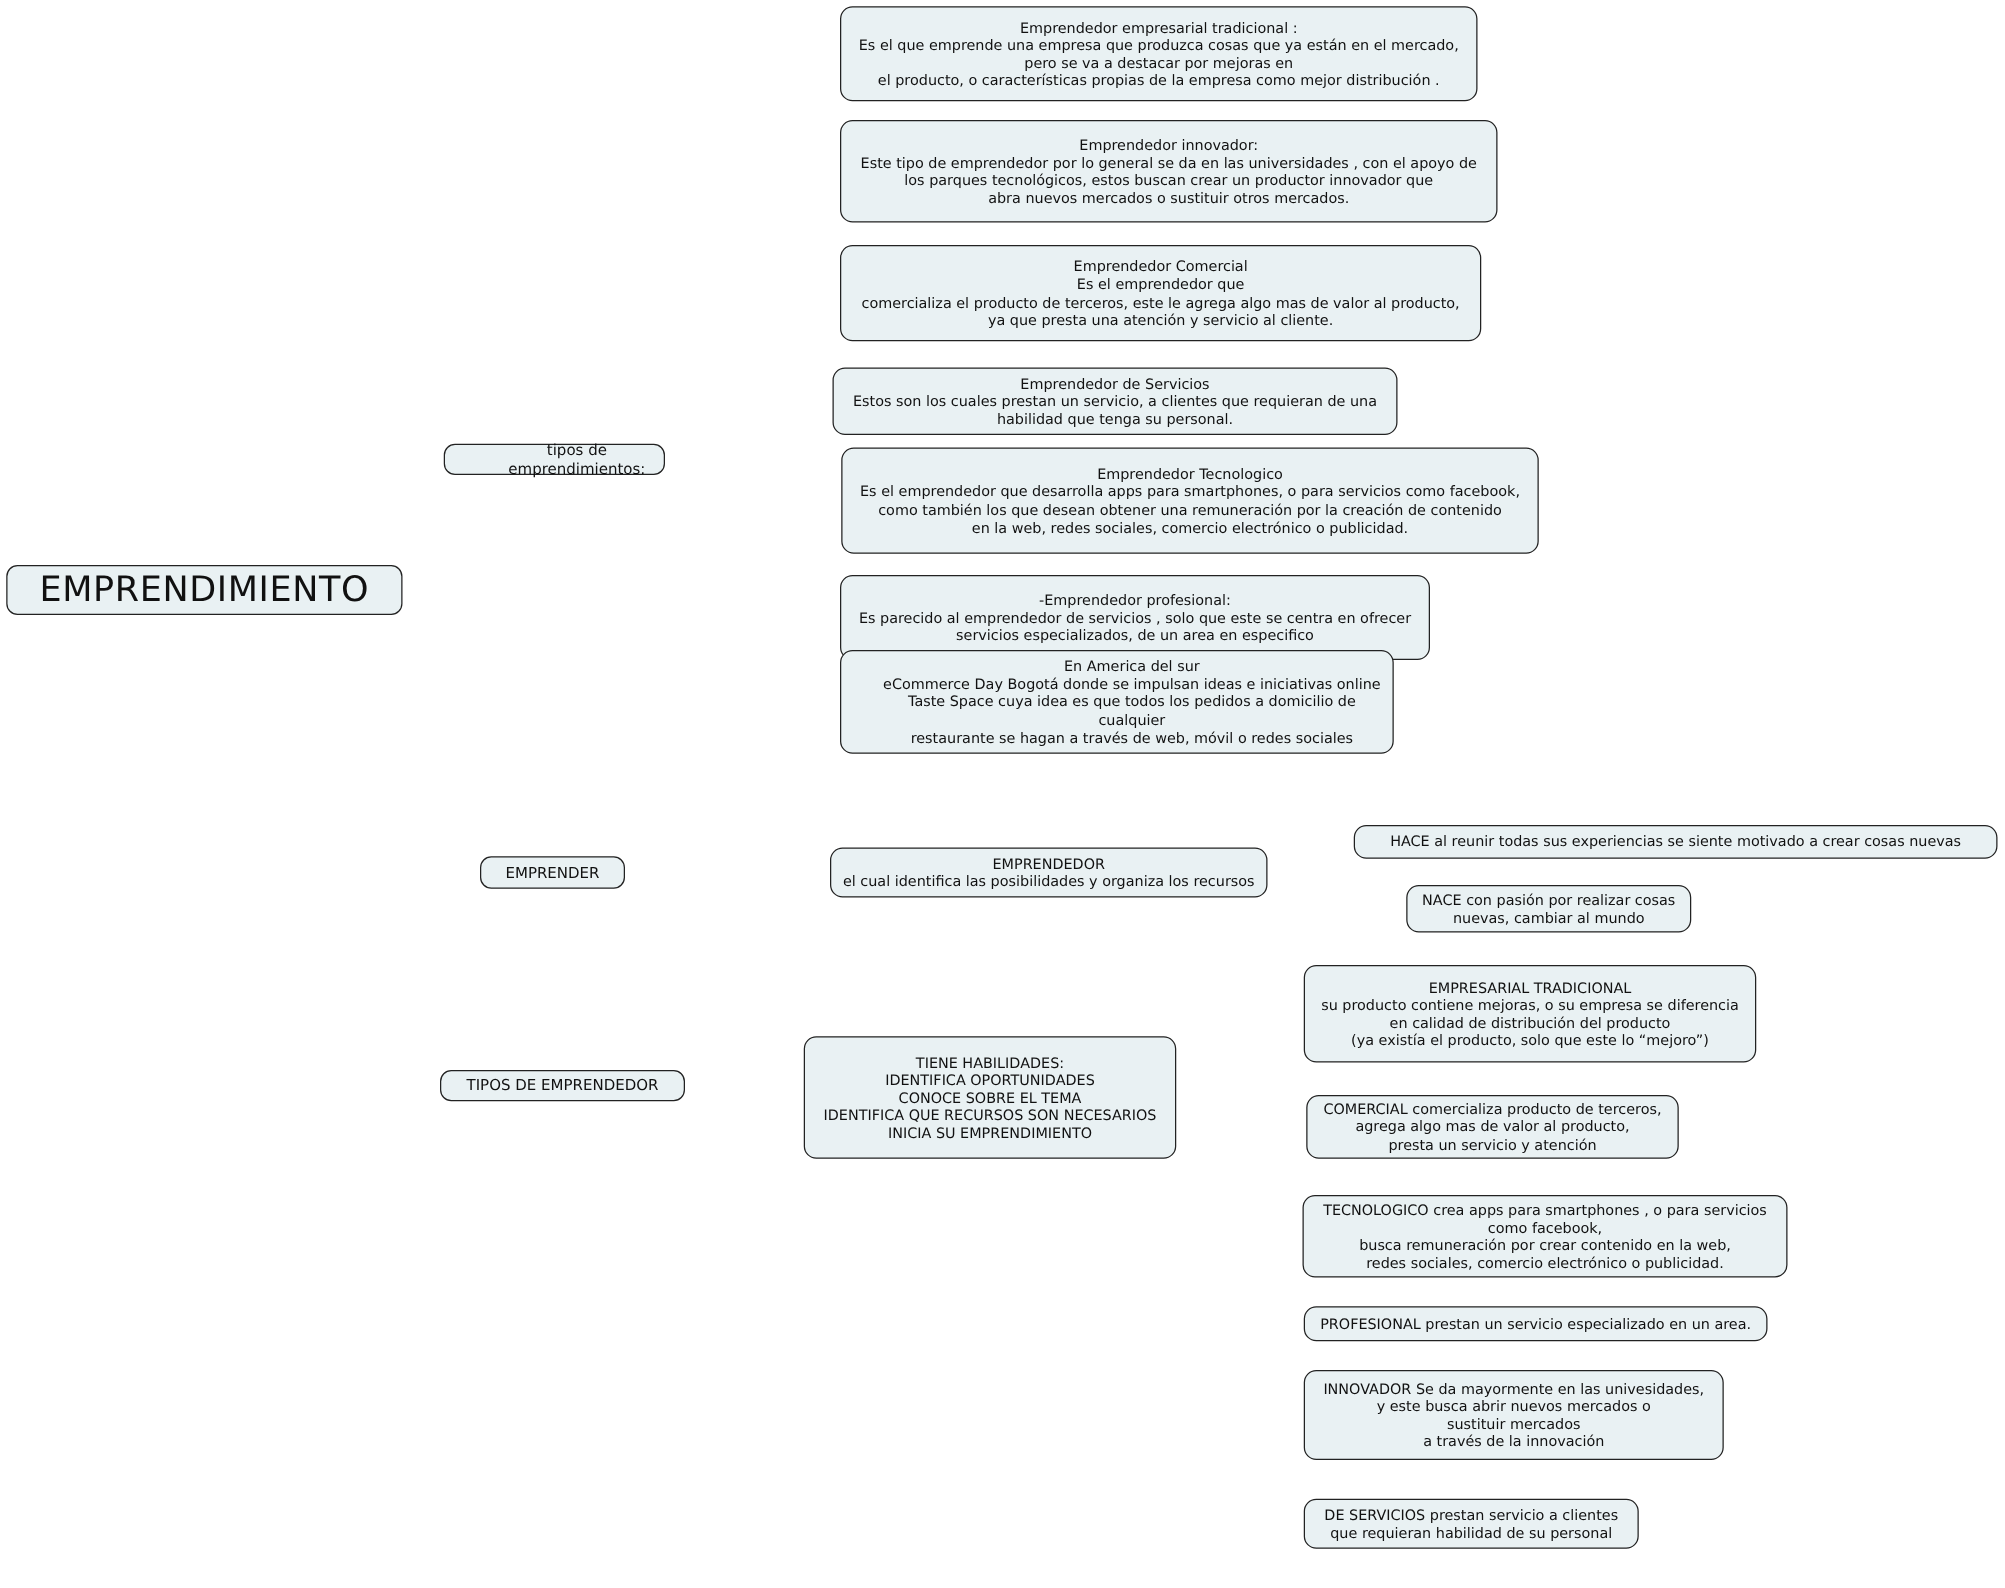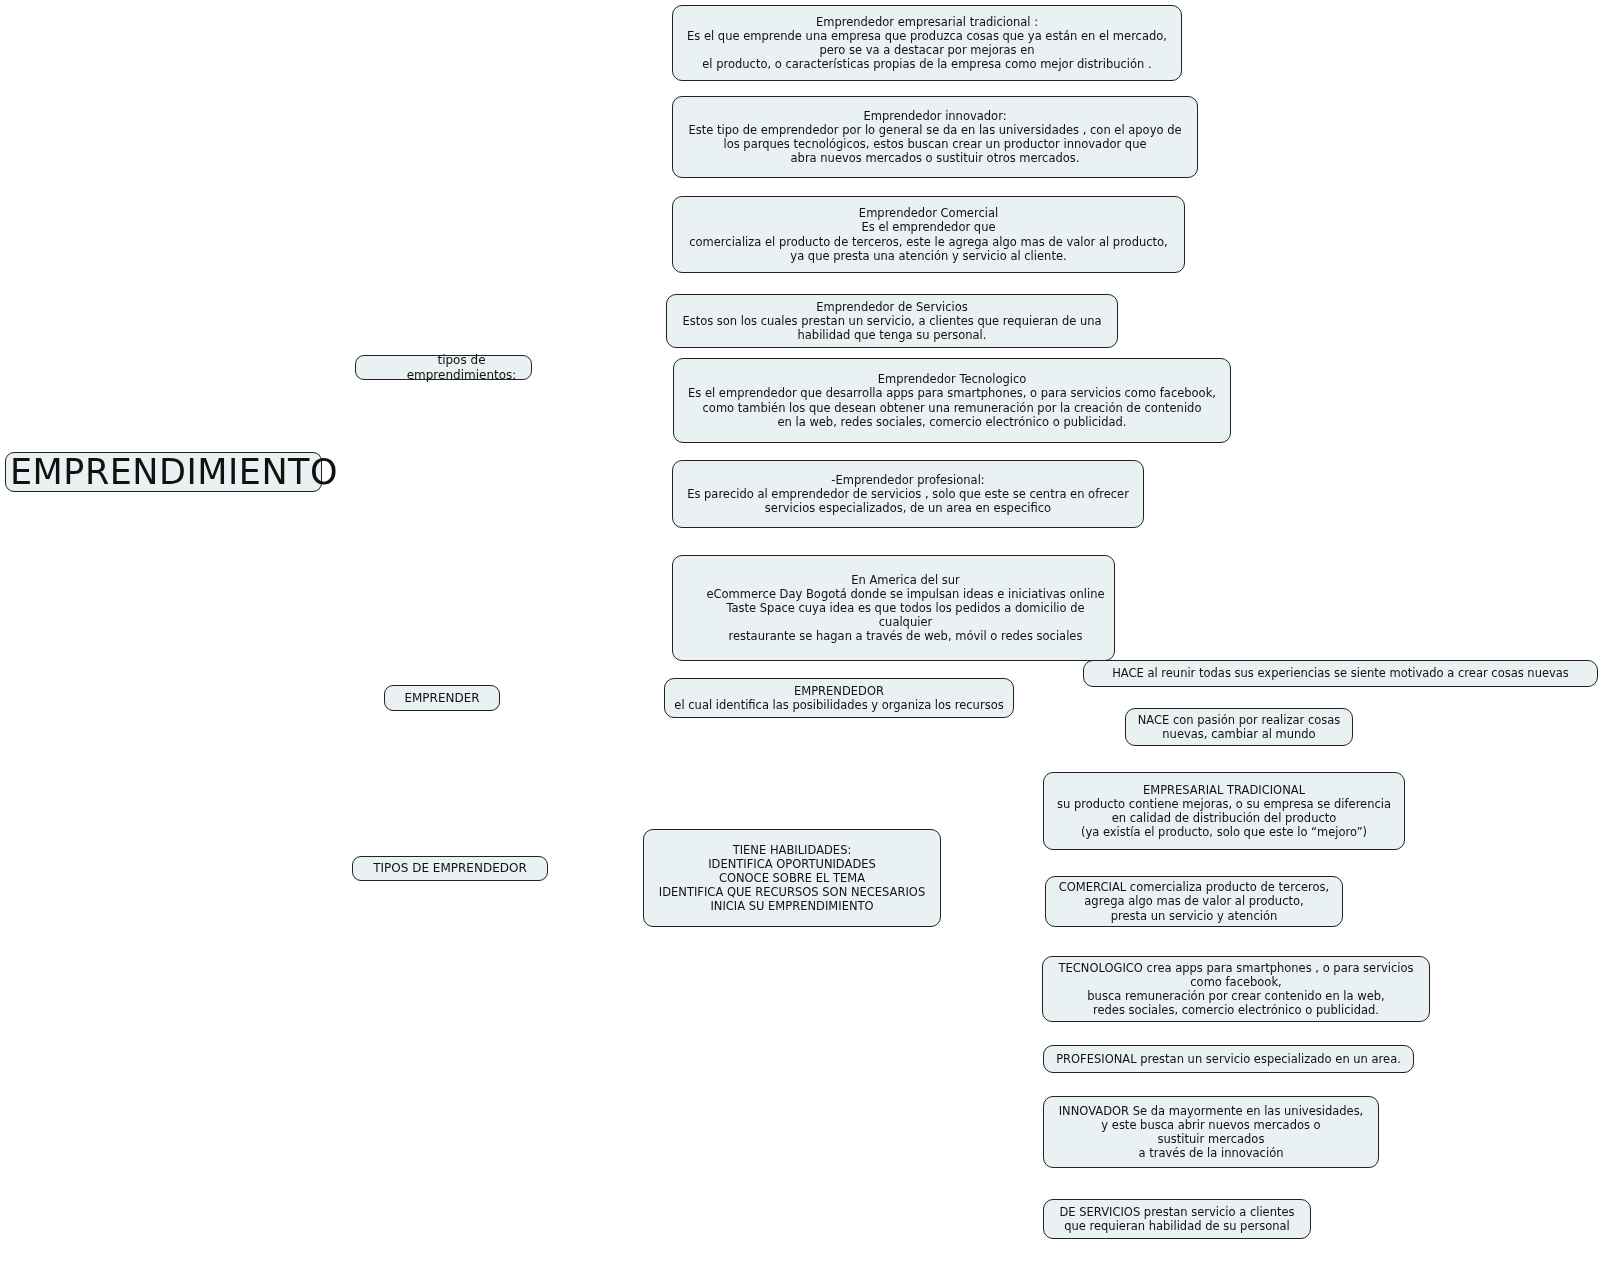--- a/index.html
+++ b/index.html
@@ -38,21 +38,21 @@
     width: 100%;
     text-align: center;
     white-space: pre-line;
     font-size: 12px;
     line-height: 1.2;
   }
   .title-node { border-radius: 9px; }
   .title-text {
     width: 100%;
     text-align: center;
-    font-size: 35px;
+    font-size: 28px;
     line-height: 1.1;
     letter-spacing: 0.5px;
   }
 </style>
 </head>
 <body>
 
 <div class="canvas">
 
   <div class="title-node" style="left:5px; top:452px; width:317px; height:40px;">
@@ -104,21 +104,21 @@
 como también los que desean obtener una remuneración por la creación de contenido
 en la web, redes sociales, comercio electrónico o publicidad.</div>
   </div>
 
   <div class="node" style="left:672px; top:460px; width:472px; height:68px;">
     <div class="node-text">-Emprendedor profesional:
 Es parecido al emprendedor de servicios , solo que este se centra en ofrecer
 servicios especializados, de un area en especifico</div>
   </div>
 
-  <div class="node" style="left:672px; top:555px; width:443px; height:106px;padding-left:28px;">
+  <div class="node" style="left:672px; top:520px; width:443px; height:83px;padding-left:28px;">
     <div class="node-text">En America del sur
 eCommerce Day Bogotá donde se impulsan ideas e iniciativas online
 Taste Space cuya idea es que todos los pedidos a domicilio de cualquier
 restaurante se hagan a través de web, móvil o redes sociales</div>
   </div>
 
   <div class="node" style="left:664px; top:678px; width:350px; height:40px;">
     <div class="node-text">EMPRENDEDOR
 el cual identifica las posibilidades y organiza los recursos</div>
   </div>

